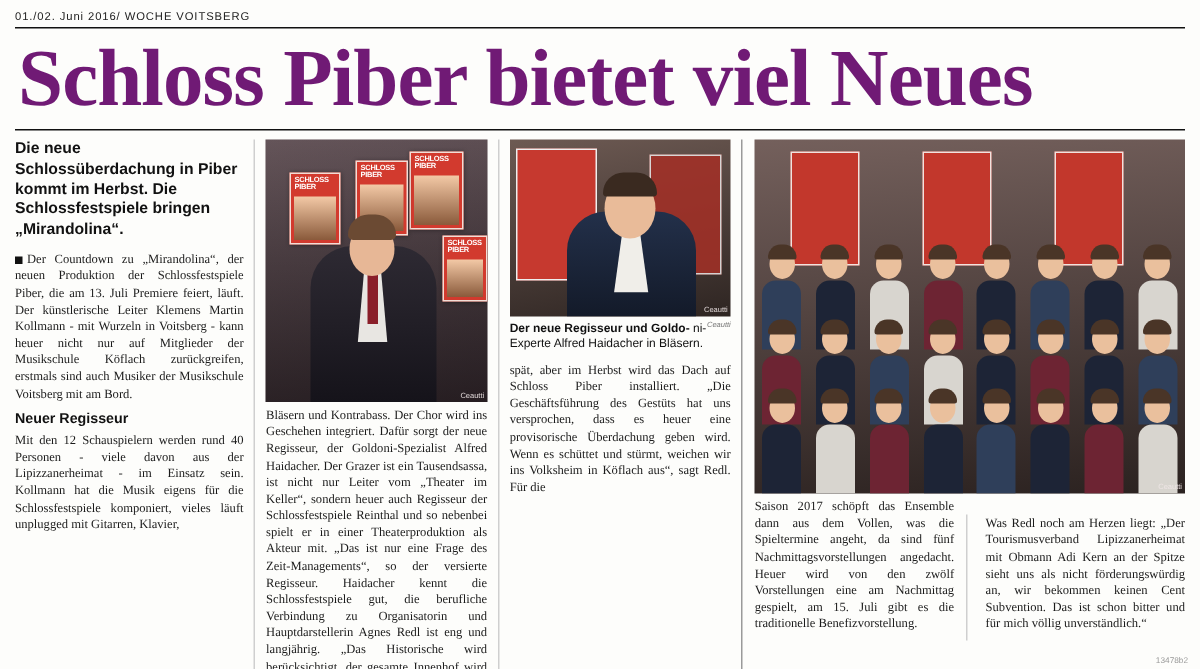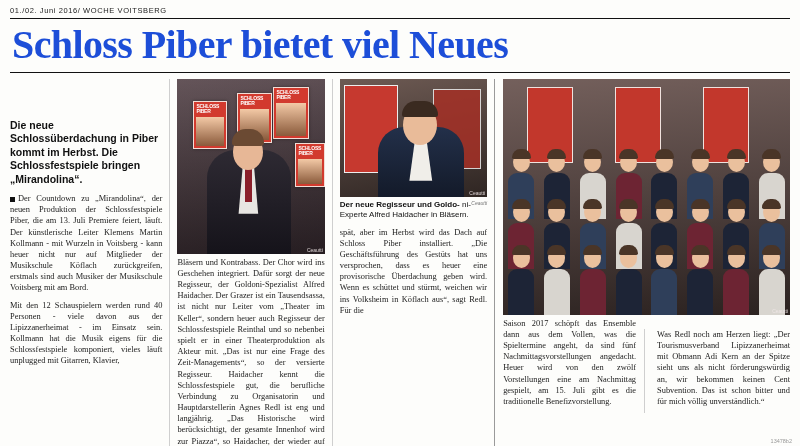--- a/index.html
+++ b/index.html
@@ -32,25 +32,25 @@
     padding-top: 6px;
     padding-bottom: 3px;
   }
   .rule-top {
     border-top: 1px solid #111;
     margin: 0 0 6px 0;
   }
   .headline {
     font-family: "Liberation Serif", serif;
     font-weight: bold;
-    font-size: 40px;
+    font-size: 54px;
     line-height: 1.02;
     letter-spacing: -0.6px;
     margin: 0 0 6px 2px;
-    color: #1d4ed8;
+    color: #701a75;
   }
   .rule-under-headline {
     border-top: 1px solid #111;
     margin: 0 0 6px 0;
   }
   
   .cols {
     display: flex;
     align-items: stretch;
     height: 372px;
@@ -64,21 +64,20 @@
   .col-3 { width: 163px; padding: 0 7px; border-left: 1px solid #cfcfcf; }
   .col-4 { width: 297px; padding-left: 8px; border-left: 1px solid #9a9a9a; }
 
   .lede {
     font-family: "Liberation Sans", sans-serif;
     font-weight: bold;
     font-size: 10.5px;
     line-height: 1.28;
     color: #111;
     margin-bottom: 7px;
-    margin-top: 40px;
   }
   .subhead {
     font-family: "Liberation Sans", sans-serif;
     font-weight: bold;
     font-size: 9.5px;
     color: #111;
     margin: 6px 0 3px 0;
   }
   p.body {
     font-family: "Liberation Serif", serif;
@@ -302,20 +301,21 @@
 
   <div class="cols">
 
     <div class="col col-1">
       <div class="lede">Die neue Schlossüberdachung in Piber kommt im Herbst. Die Schlossfestspiele bringen „Mirandolina“.</div>
 
       <p class="body">
         <span class="bullet"></span><span>Der Countdown zu „Mirandolina“, der neuen Produktion der Schlossfestspiele Piber, die am 13. Juli Premiere feiert, läuft. Der künstlerische Leiter Klemens Martin Kollmann - mit Wurzeln in Voitsberg - kann heuer nicht nur auf Mitglieder der Musikschule Köflach zurückgreifen, erstmals sind auch Musiker der Musikschule Voitsberg mit am Bord.</span>
       </p>
 
+      <div class="subhead">Neuer Regisseur</div>
 
       <p class="body">Mit den 12 Schauspielern werden rund 40 Personen - viele davon aus der Lipizzanerheimat - im Einsatz sein. Kollmann hat die Musik eigens für die Schlossfestspiele komponiert, vieles läuft unplugged mit Gitarren, Klavier,</p>
     </div>
 
     <div class="col col-2">
       <div class="photo ph1">
         <div class="wall"></div>
 
         <div class="poster" style="left:96px; top:8px; width:34px; height:50px;">
           <div class="pTitle">SCHLOSS PIBER</div>

